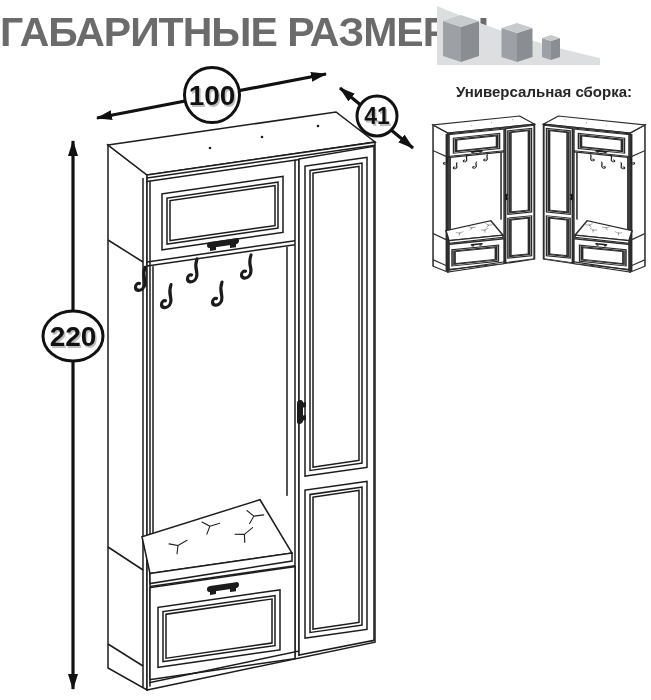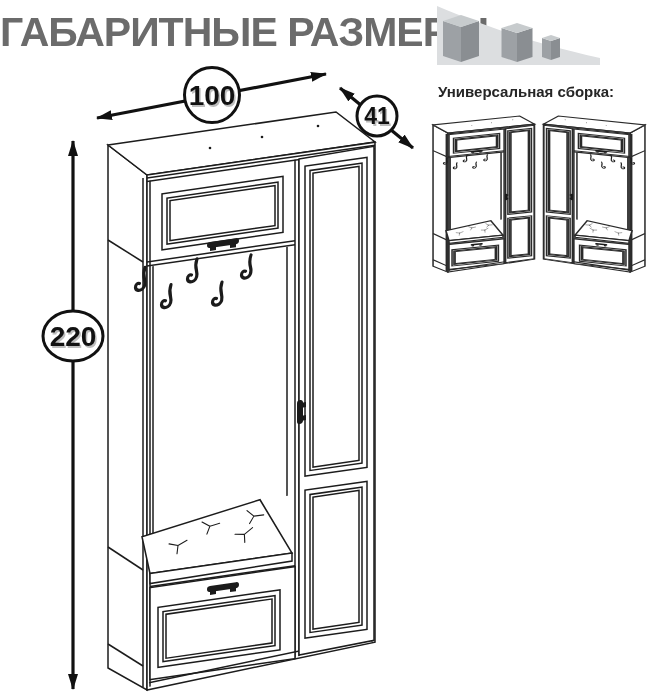--- a/index.html
+++ b/index.html
@@ -1,20 +1,20 @@
 <!DOCTYPE html>
 <html><head>
 <meta charset="utf-8">
 <style>
   html,body{margin:0;padding:0;background:#fff;}
   .page{position:relative;width:651px;height:700px;background:#fff;overflow:hidden;
         font-family:"Liberation Sans",sans-serif;}
   .title{position:absolute;left:0;top:12px;margin:0;font-size:41px;font-weight:bold;
          color:#6b6b6b;letter-spacing:-1px;white-space:nowrap;line-height:1;}
-  .assembly-label{position:absolute;left:438px;top:83px;width:212px;text-align:left;
+  .assembly-label{position:absolute;left:438px;top:83px;width:212px;text-align:center;
          font-size:15px;font-weight:600;color:#262626;}
   svg{position:absolute;left:0;top:0;}
   text{font-family:"Liberation Sans",sans-serif;font-weight:bold;}
   .dim-text{fill:#111;}
   .dim-shadow{fill:#bdbdbd;}
 </style>
 </head>
 <body>
 
 <div class="page">

